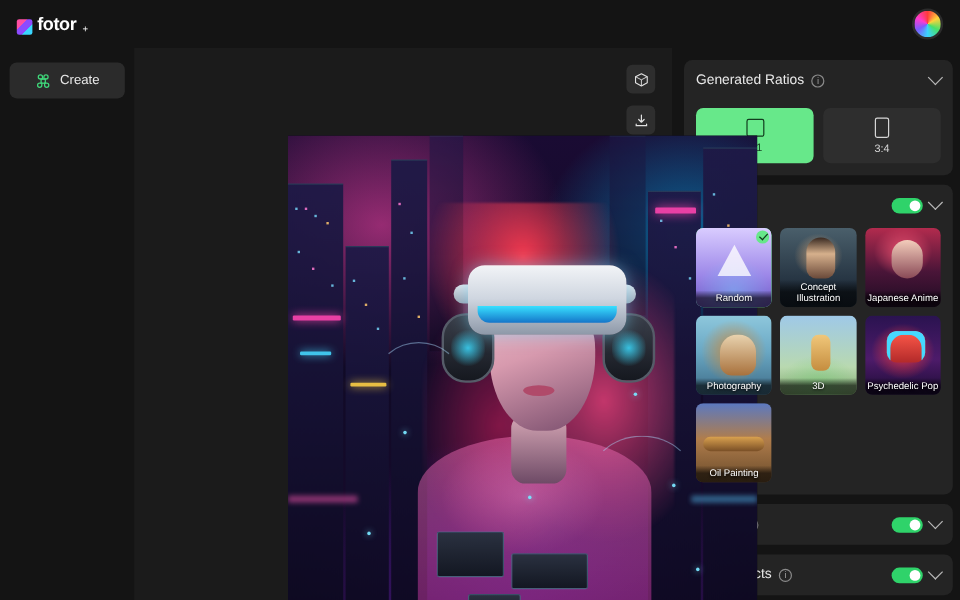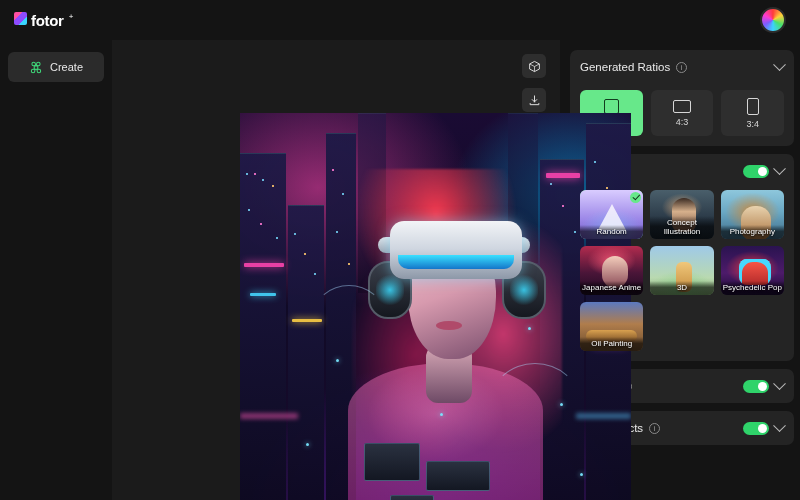--- a/index.html
+++ b/index.html
@@ -22,21 +22,21 @@
     height: 40px;
     background: #141414;
     display: flex;
     align-items: center;
     padding: 0 14px;
     flex: 0 0 40px;
     position: relative;
   }
   .logo {
     display: flex;
-    align-items: flex-start;
+    align-items: flex-end;
     gap: 4px;
   }
   .logo-mark {
     width: 13px; height: 13px;
     border-radius: 2px;
     background:
       linear-gradient(135deg, #ff4fa3 0%, #ff4fa3 33%, #8d4bff 33%, #8d4bff 66%, #3ad6ff 66%);
   }
   .logo-text {
     color: #ffffff;
@@ -332,21 +332,21 @@
 
   
   .styles-grid {
     display: grid;
     grid-template-columns: repeat(3, 1fr);
     gap: 7px;
     padding: 2px 0 10px 0;
   }
   .style-card {
     position: relative;
-    height: 49px;
+    height: 66px;
     border-radius: 6px;
     overflow: hidden;
     display: flex;
     align-items: flex-end;
     justify-content: flex-end;
   }
   .style-card.selected { outline: 2px solid #67e88a; outline-offset: -2px; }
   .style-label {
     position: relative;
     z-index: 3;
@@ -623,24 +623,20 @@
           <span class="info-dot">i</span>
           <span class="spacer"></span>
           <span class="chev"></span>
         </div>
         <div class="ratio-row">
           <div class="ratio selected">
             <span class="ratio-shape shape-1-1"></span>
             <span>1:1</span>
           </div>
           <div class="ratio">
-            <span class="ratio-shape shape-4-3"></span>
-            <span>4:3</span>
-          </div>
-          <div class="ratio">
             <span class="ratio-shape shape-3-4"></span>
             <span>3:4</span>
           </div>
         </div>
       </div>
 
       <div class="section">
         <div class="section-head">
           <span>Styles</span>
           <span class="info-dot">i</span>
@@ -652,26 +648,26 @@
           <div class="style-card selected">
             <div class="style-thumb t-random"></div>
             <div class="check"></div>
             <div class="style-label">Random</div>
           </div>
           <div class="style-card">
             <div class="style-thumb t-concept"></div>
             <div class="style-label">Concept Illustration</div>
           </div>
           <div class="style-card">
+            <div class="style-thumb t-anime"></div>
+            <div class="style-label">Japanese Anime</div>
+          </div>
+          <div class="style-card">
             <div class="style-thumb t-photo"></div>
             <div class="style-label">Photography</div>
-          </div>
-          <div class="style-card">
-            <div class="style-thumb t-anime"></div>
-            <div class="style-label">Japanese Anime</div>
           </div>
           <div class="style-card">
             <div class="style-thumb t-3d"></div>
             <div class="style-label">3D</div>
           </div>
           <div class="style-card">
             <div class="style-thumb t-psych"></div>
             <div class="style-label">Psychedelic Pop</div>
           </div>
           <div class="style-card">

